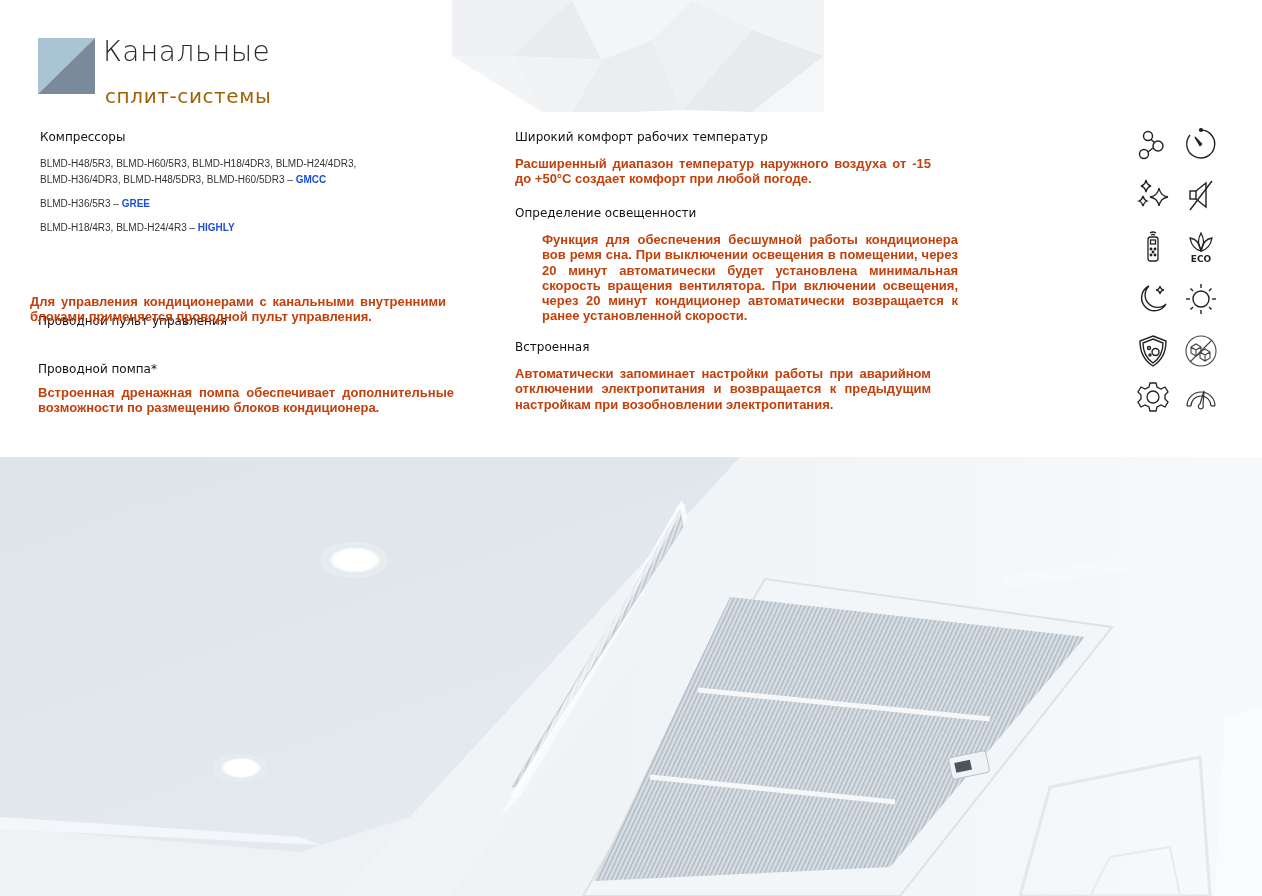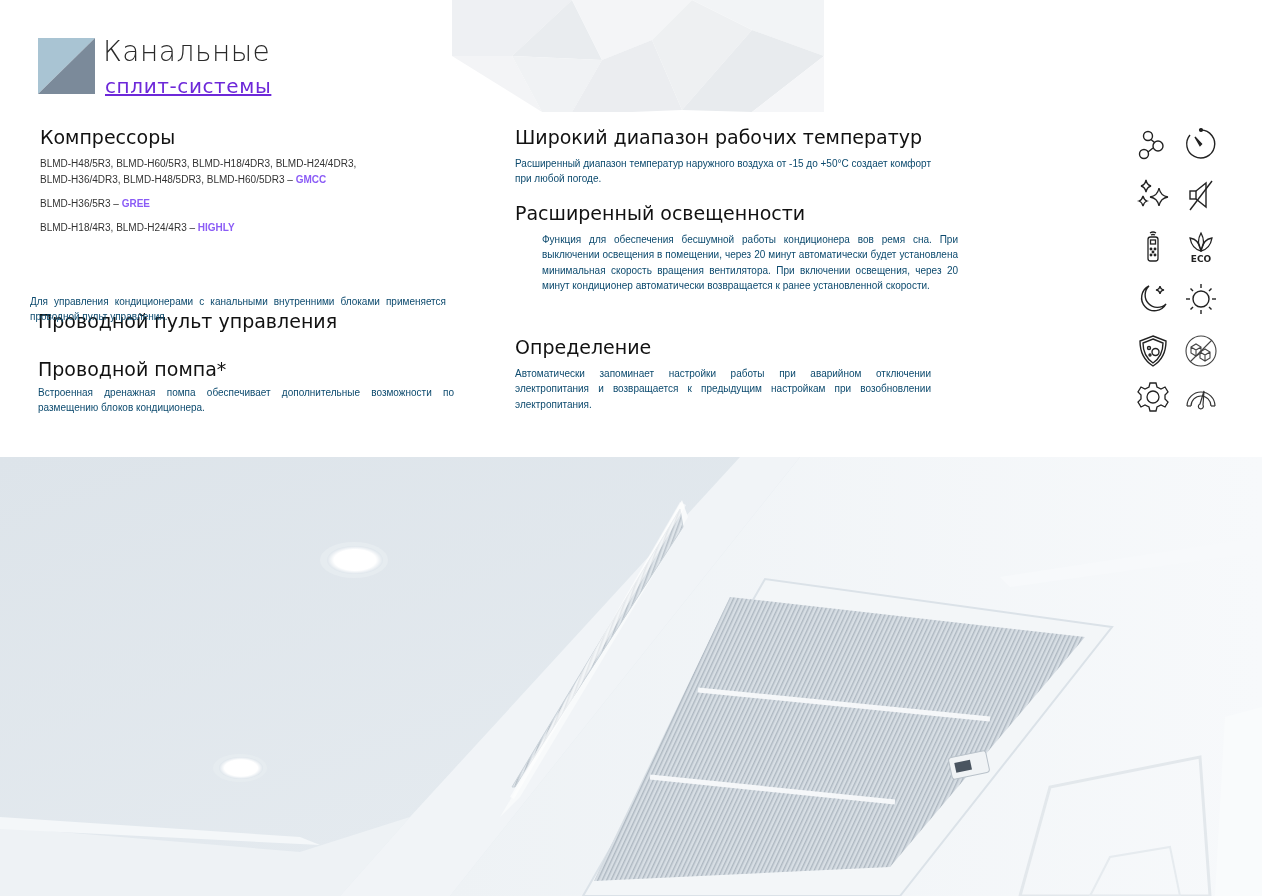--- a/index.html
+++ b/index.html
@@ -1,25 +1,25 @@
 <!DOCTYPE html>
 <html><head>
 <meta charset="utf-8">
 <style>
   html, body { margin:0; padding:0; }
   body { width:1262px; height:896px; position:relative; overflow:hidden; background:#ffffff; font-family:"Liberation Sans", sans-serif; color:#222; }
   .poly-bg { position:absolute; left:452px; top:0; width:372px; height:112px; }
   .logo { position:absolute; left:38px; top:38px; width:57px; height:56px; }
   .title { position:absolute; left:103px; top:28px; font-family:"DejaVu Sans", sans-serif; font-weight:200; font-size:28px; letter-spacing:0.5px; color:#2a2a2a; line-height:48px; }
-  .subtitle { position:absolute; left:105px; top:74px; font-family:"DejaVu Sans", sans-serif; font-size:20px; color:#6d28d9; letter-spacing:0.6px; line-height:24px;text-decoration:underline; }
-  .sec-title { position:absolute; font-family:"DejaVu Sans", sans-serif; font-size:19px; color:#111; line-height:22px; white-space:nowrap; }
-  .body-text { position:absolute; font-size:10px; line-height:15.3px; color:#0c4a6e; text-align:justify; }
+  .subtitle { position:absolute; left:105px; top:84px; font-family:"DejaVu Sans", sans-serif; font-size:20px; color:#a16207; letter-spacing:0.6px; line-height:24px; }
+  .sec-title { position:absolute; font-family:"DejaVu Sans", sans-serif; font-size:12px; color:#111; line-height:22px; white-space:nowrap; }
+  .body-text { position:absolute; font-size:13px; line-height:15.3px; color:#c2410c; text-align:justify;font-weight:bold; }
   .body-text.last { text-align-last:left; }
   .comp-line { position:absolute; font-size:10px; line-height:16px; color:#333; white-space:nowrap; }
-  .comp-line b { color:#8b5cf6; font-weight:bold;margin-top:24px; }
+  .comp-line b { color:#1d4ed8; font-weight:bold;margin-top:24px; }
   .icon { position:absolute; width:34px; height:34px; }
   .icon svg { width:100%; height:100%; display:block; }
   .photo { position:absolute; left:0; top:457px; width:1262px; height:439px; overflow:hidden; }
 </style>
 </head>
 <body>
 
 <svg class="poly-bg" viewBox="0 0 372 112" preserveAspectRatio="none">
   <polygon points="0,0 120,0 60,56 0,56" fill="#eef0f3"></polygon>
   <polygon points="0,56 60,56 90,112" fill="#f3f4f6"></polygon>
@@ -45,27 +45,27 @@
 <div class="comp-line" style="left:40px; top:172px;"><span>BLMD-H36/4DR3, BLMD-H48/5DR3, BLMD-H60/5DR3 – </span><b>GMCC</b></div>
 <div class="comp-line" style="left:40px; top:196px;"><span>BLMD-H36/5R3 – </span><b>GREE</b></div>
 <div class="comp-line" style="left:40px; top:220px;"><span>BLMD-H18/4R3, BLMD-H24/4R3 – </span><b>HIGHLY</b></div>
 
 <div class="sec-title" style="left:38px; top:267px;margin-top:43px;">Проводной пульт управления</div>
 <div class="body-text last" style="left:30px; top:294px; width:416px;">Для управления кондиционерами с канальными внутренними блоками применяется проводной пульт управления.</div>
 
 <div class="sec-title" style="left:38px; top:358px;">Проводной помпа*</div>
 <div class="body-text last" style="left:38px; top:385px; width:416px;">Встроенная дренажная помпа обеспечивает дополнительные возможности по размещению блоков кондиционера.</div>
 
-<div class="sec-title" style="left:515px; top:126px;">Широкий диапазон рабочих температур</div>
+<div class="sec-title" style="left:515px; top:126px;">Широкий комфорт рабочих температур</div>
 <div class="body-text last" style="left:515px; top:156px; width:416px;">Расширенный диапазон температур наружного воздуха от -15 до +50°С создает комфорт при любой погоде.</div>
 
-<div class="sec-title" style="left:515px; top:202px;">Расширенный освещенности</div>
+<div class="sec-title" style="left:515px; top:202px;">Определение освещенности</div>
 <div class="body-text last" style="left:542px; top:232px; width:416px;">Функция для обеспечения бесшумной работы кондиционера вов ремя сна. При выключении освещения в помещении, через 20 минут автоматически будет установлена  минимальная скорость вращения вентилятора. При включении освещения, через 20 минут  кондиционер автоматически возвращается  к ранее установленной скорости.</div>
 
-<div class="sec-title" style="left:515px; top:336px;">Определение</div>
+<div class="sec-title" style="left:515px; top:336px;">Встроенная</div>
 <div class="body-text last" style="left:515px; top:366px; width:416px;">Автоматически запоминает настройки работы при аварийном отключении электропитания и возвращается к предыдущим настройкам при возобновлении электропитания.</div>
 
 <div class="icon" style="left:1136px; top:127px;">
   <svg viewBox="0 0 34 34" fill="none" stroke="#222" stroke-width="1.4">
     <circle cx="12" cy="9" r="4.5"></circle>
       <circle cx="22" cy="19" r="5"></circle>
       <circle cx="8" cy="27" r="4.5"></circle>
     <line x1="15" y1="12.5" x2="18.5" y2="15.5"></line>
       <line x1="12" y1="25" x2="17" y2="21"></line>
   </svg>

